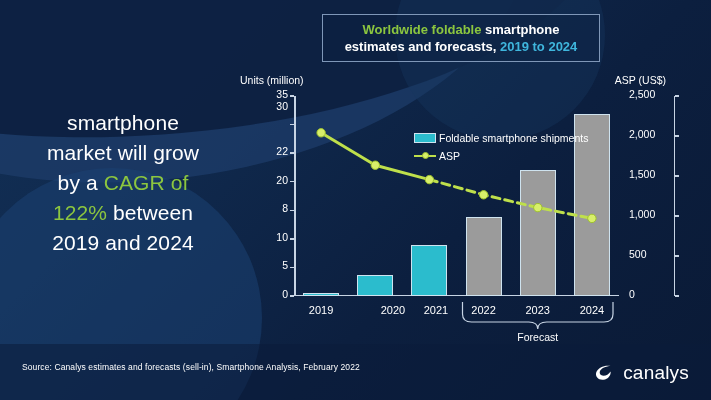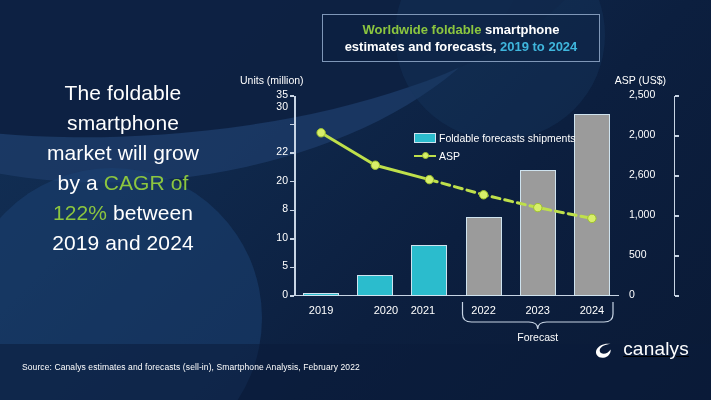--- a/index.html
+++ b/index.html
@@ -141,39 +141,39 @@
   #forecast-label {
     position:absolute; font-size:10.5px; color:#ffffff; text-align:center; width:80px;
   }
 
   
   #source {
     position:absolute; left:22px; bottom:28px;
     font-size:8.5px; color:#ffffff; letter-spacing:.1px;
   }
   #logo {
-    position:absolute; right:22px; bottom:38px;
-    display:flex; align-items:flex-start;text-decoration:underline;
+    position:absolute; right:22px; bottom:16px;
+    display:flex; align-items:flex-end;
   }
   #logo .mark { width:24px; height:24px; margin-right:7px; }
   #logo .word { font-size:19px; color:#ffffff; letter-spacing:.2px; }
 </style>
 </head>
 <body>
 
 <div id="stage">
 
   <div class="deco swoosh-a"></div>
   <div class="deco swoosh-b"></div>
   <div class="deco circle-big"></div>
   <div class="deco circle-soft"></div>
   <div class="deco bottom-band"></div>
 
   <div id="headline">
-    <span>The foldable</span><br>
+    <br>
     <span>smartphone</span><br>
     <span>market will grow</span><br>
     <span>by a </span><span class="accent">CAGR of</span><br>
     <span class="accent">122%</span><span> between</span><br>
     <span>2019 and 2024</span>
   </div>
 
   <div id="title-box">
     <div class="t">
       <span class="green">Worldwide foldable</span><span> smartphone</span><br>
@@ -210,21 +210,21 @@
           <div class="ylab left" style="top: -8px;">35</div>
         </div>
       <div id="yticks-right">
           <div class="tick right" style="top: 199.25px;"></div>
           <div class="ylab right" style="top: 192px;">0</div>
           <div class="tick right" style="top: 159.25px;"></div>
           <div class="ylab right" style="top: 152px;">500</div>
           <div class="tick right" style="top: 119.25px;"></div>
           <div class="ylab right" style="top: 112px;">1,000</div>
           <div class="tick right" style="top: 79.25px;"></div>
-          <div class="ylab right" style="top: 72px;">2,600</div>
+          <div class="ylab right" style="top: 72px;">1,500</div>
           <div class="tick right" style="top: 39.25px;"></div>
           <div class="ylab right" style="top: 32px;">2,000</div>
           <div class="tick right" style="top: -0.75px;"></div>
           <div class="ylab right" style="top: -8px;">2,500</div>
         </div>
 
       <div id="bars">
           <div class="bar actual" style="left: 9.08333px; width: 36px; height: 3px;"></div>
           <div class="bar actual" style="left: 63.25px; width: 36px; height: 20.5714px;"></div>
           <div class="bar actual" style="left: 117.417px; width: 36px; height: 50.8571px;"></div>
@@ -240,35 +240,35 @@
           <circle cx="81.3" cy="69.2" r="4.2" fill="#d8ef6a" stroke="#9fc32c" stroke-width="1"></circle>
           <circle cx="135.4" cy="83.6" r="4.2" fill="#d8ef6a" stroke="#9fc32c" stroke-width="1"></circle>
           <circle cx="189.6" cy="98.8" r="4.2" fill="#d8ef6a" stroke="#9fc32c" stroke-width="1"></circle>
           <circle cx="243.8" cy="111.6" r="4.2" fill="#d8ef6a" stroke="#9fc32c" stroke-width="1"></circle>
           <circle cx="297.9" cy="122.4" r="4.2" fill="#d8ef6a" stroke="#9fc32c" stroke-width="1"></circle>
         </svg>
 
       <div id="legend">
         <div class="lg-row">
           <span class="lg-swatch-bar"></span>
-          <span class="lg-text">Foldable forecasts shipments</span>
+          <span class="lg-text">Foldable smartphone shipments</span>
         </div>
         <div class="lg-row">
           <span class="lg-swatch-line">
             <span class="ln"></span>
               <span class="dot"></span>
           </span>
           <span class="lg-text">ASP</span>
         </div>
       </div>
 
       <div id="xlabels">
           <div class="xlab" style="left: 0.0833333px; top: 208px;">2019</div>
-          <div class="xlab" style="left: 65px; top: 208px;">2020</div>
-          <div class="xlab" style="left: 102px; top: 208px;">2021</div>
+          <div class="xlab" style="left: 72px; top: 208px;">2020</div>
+          <div class="xlab" style="left: 115px; top: 208px;">2021</div>
           <div class="xlab" style="left: 162.583px; top: 208px;">2022</div>
           <div class="xlab" style="left: 216.75px; top: 208px;">2023</div>
           <div class="xlab" style="left: 270.917px; top: 208px;">2024</div>
         </div>
 
       <svg id="bracket" width="325" height="260" viewBox="0 0 325 260">
           <path d="M 168.5 206 L 168.5 218 Q 168.5 226 177.5 226
    L 234.75 226 Q 243.75 226 243.75 233
    Q 243.75 226 252.75 226
    L 310 226 Q 319 226 319 218 L 319 206" fill="none" stroke="#c7d4e4" stroke-width="1.2"></path>

